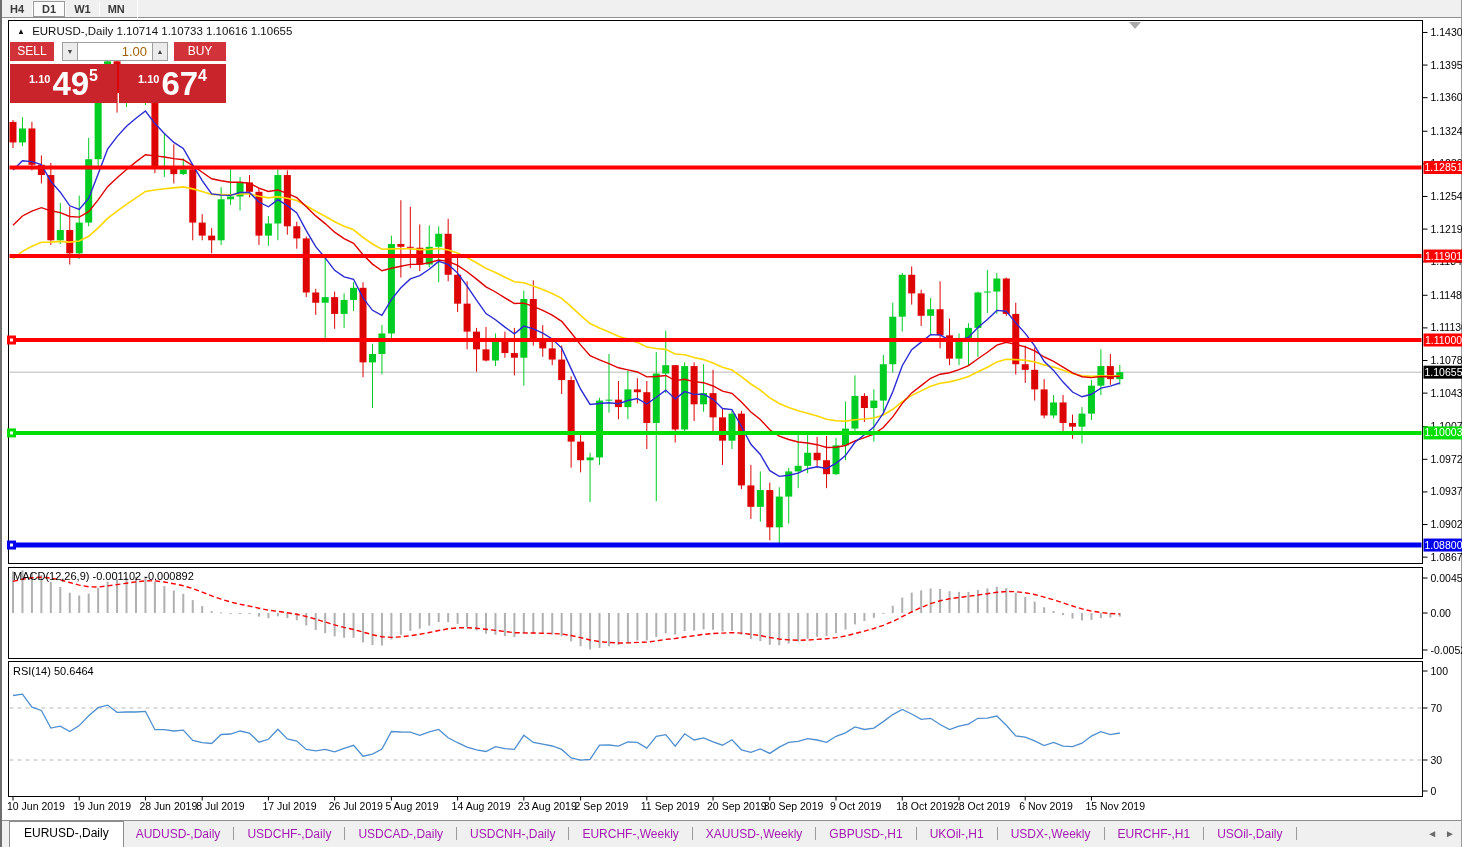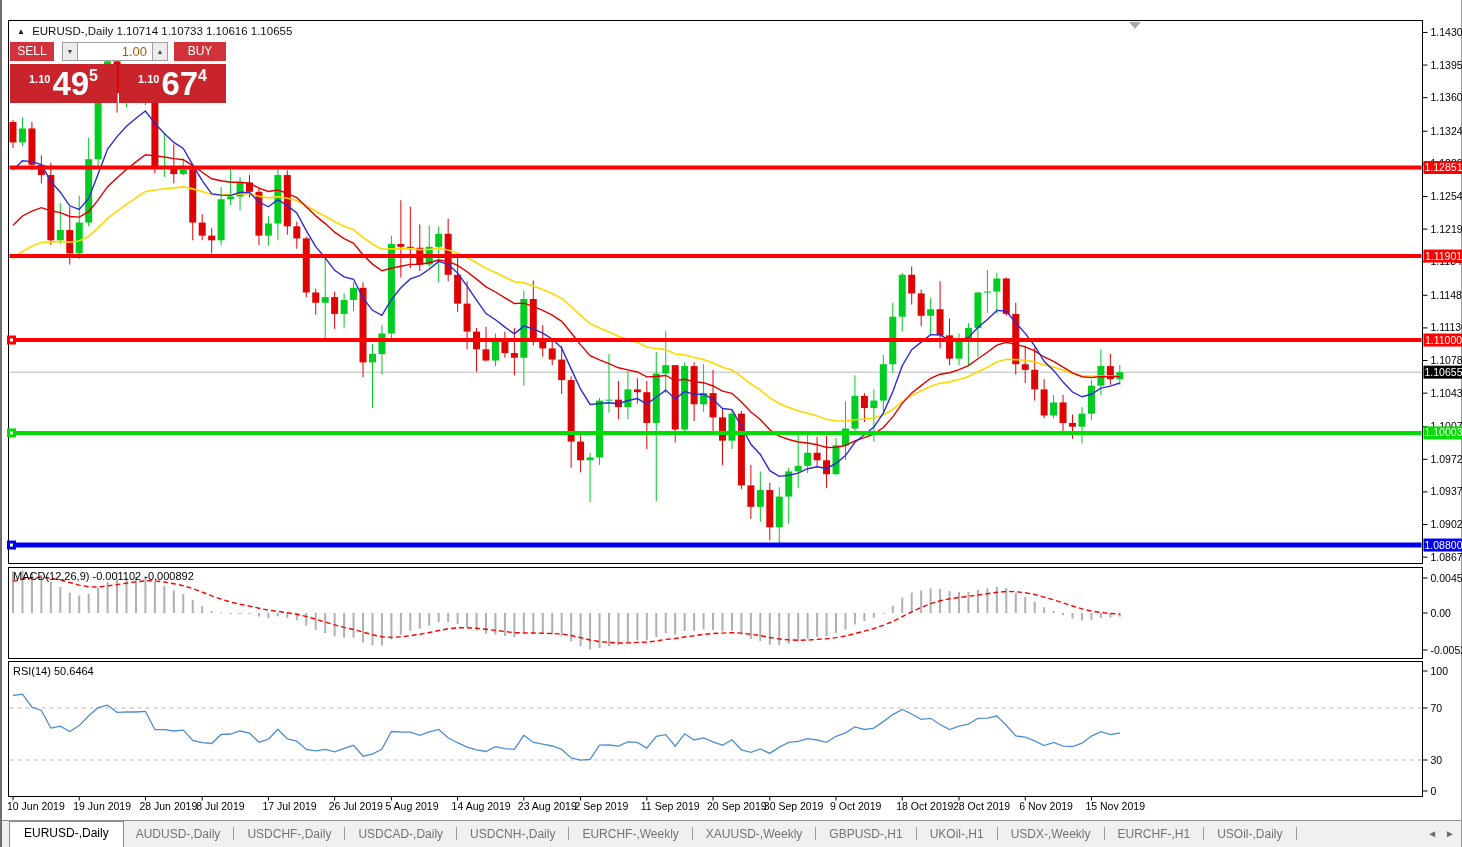--- a/index.html
+++ b/index.html
@@ -50,33 +50,43 @@
   .pb-big   { font-size:33px; font-weight:700; line-height:33px; }
   .pb-sup   { font-size:16px; font-weight:700; align-self:flex-start; margin-top:3px; }
 
   
   .ind-label { position:absolute; z-index:5; font-size:11px; color:#000; white-space:nowrap; }
 
   
   .tabbar { position:absolute; left:0; top:820px; width:100%; height:27px;
     background:#f0f0f0; border-top:1px solid #8f8f8f;
     display:flex; align-items:flex-end; z-index:5; }
-  .tab { font-size:12px; color:#737373; padding:4px 12px 6px 12px; white-space:nowrap;
+  .tab { font-size:12px; color:#a21caf; padding:4px 12px 6px 12px; white-space:nowrap;
     cursor:pointer; }
   .tab.active { background:#ffffff; border:1px solid #8c8c8c; border-bottom:none;
     color:#000; padding:4px 14px 7px 14px; margin-left:7px; }
   .tabsep { width:1px; height:13px; background:#9a9a9a; margin:0 1px 7px 1px; }
   .tab-arrows { position:absolute; right:6px; top:8px; display:flex; gap:8px; }
   .tab-arrow { font-size:10px; color:#6b6b6b; cursor:pointer; line-height:10px; }
 </style>
 </head>
 <body>
 
 <div id="root">
 
+  <div class="toolbar">
+    <div class="tf">H4</div>
+    <div class="tbsep"></div>
+    <div class="tf active">D1</div>
+    <div class="tbsep"></div>
+    <div class="tf">W1</div>
+    <div class="tbsep"></div>
+    <div class="tf">MN</div>
+    <div class="tbsep big" style="margin-left:4px;"></div>
+  </div>
 
   <svg id="chart-svg" width="1462" height="820">
       <g>
         <rect x="6.5" y="20.5" width="1414" height="543" fill="#ffffff" stroke="#000000" stroke-width="1"></rect>
         <rect x="6.5" y="567.5" width="1414" height="91" fill="#ffffff" stroke="#000000" stroke-width="1"></rect>
         <rect x="6.5" y="661.5" width="1414" height="135" fill="#ffffff" stroke="#000000" stroke-width="1"></rect>
         <line x1="7.5" y1="372.15983224603895" x2="1419.5" y2="372.15983224603895" stroke="#b9b9b9" stroke-width="1"></line>
       </g>
       <g>
         <line x1="11" y1="120.06290773532118" x2="11" y2="148.02190121155502" stroke="#dd0404" stroke-width="1"></line>

